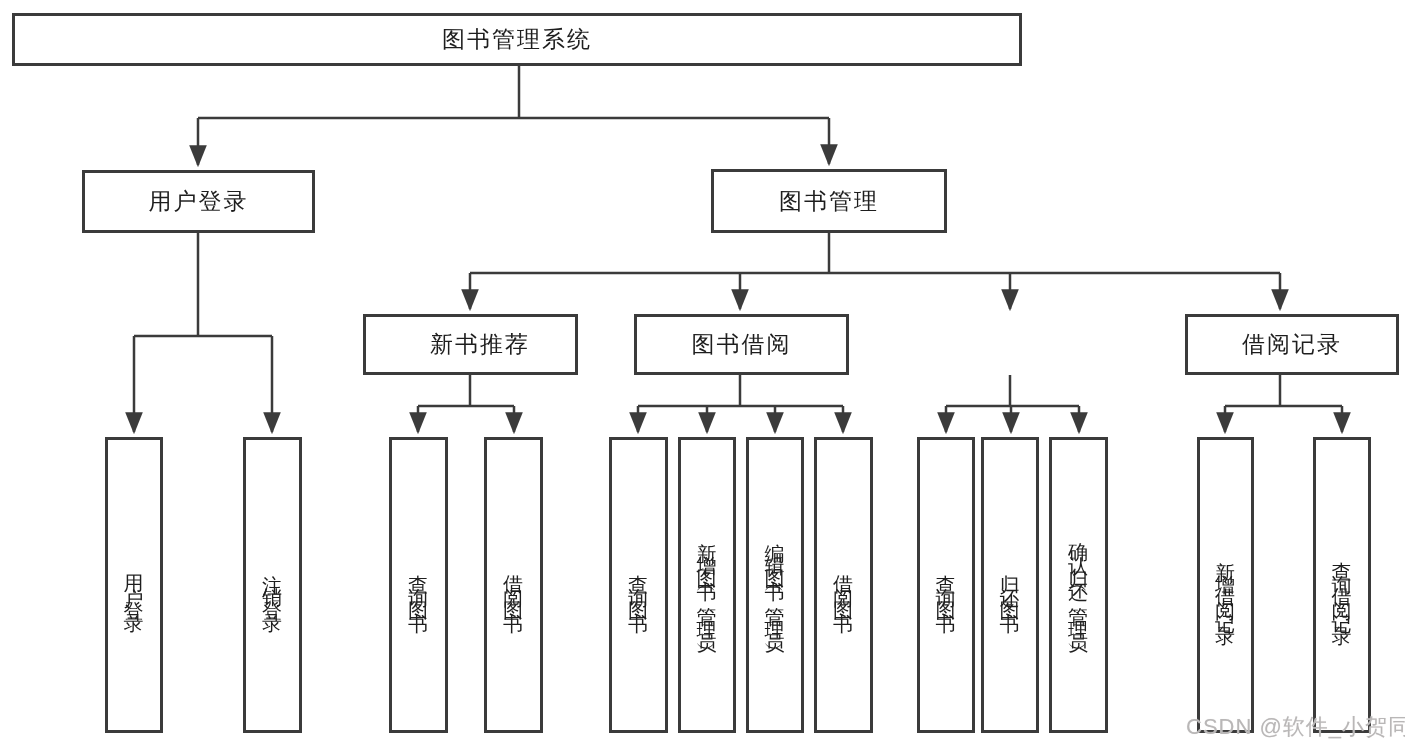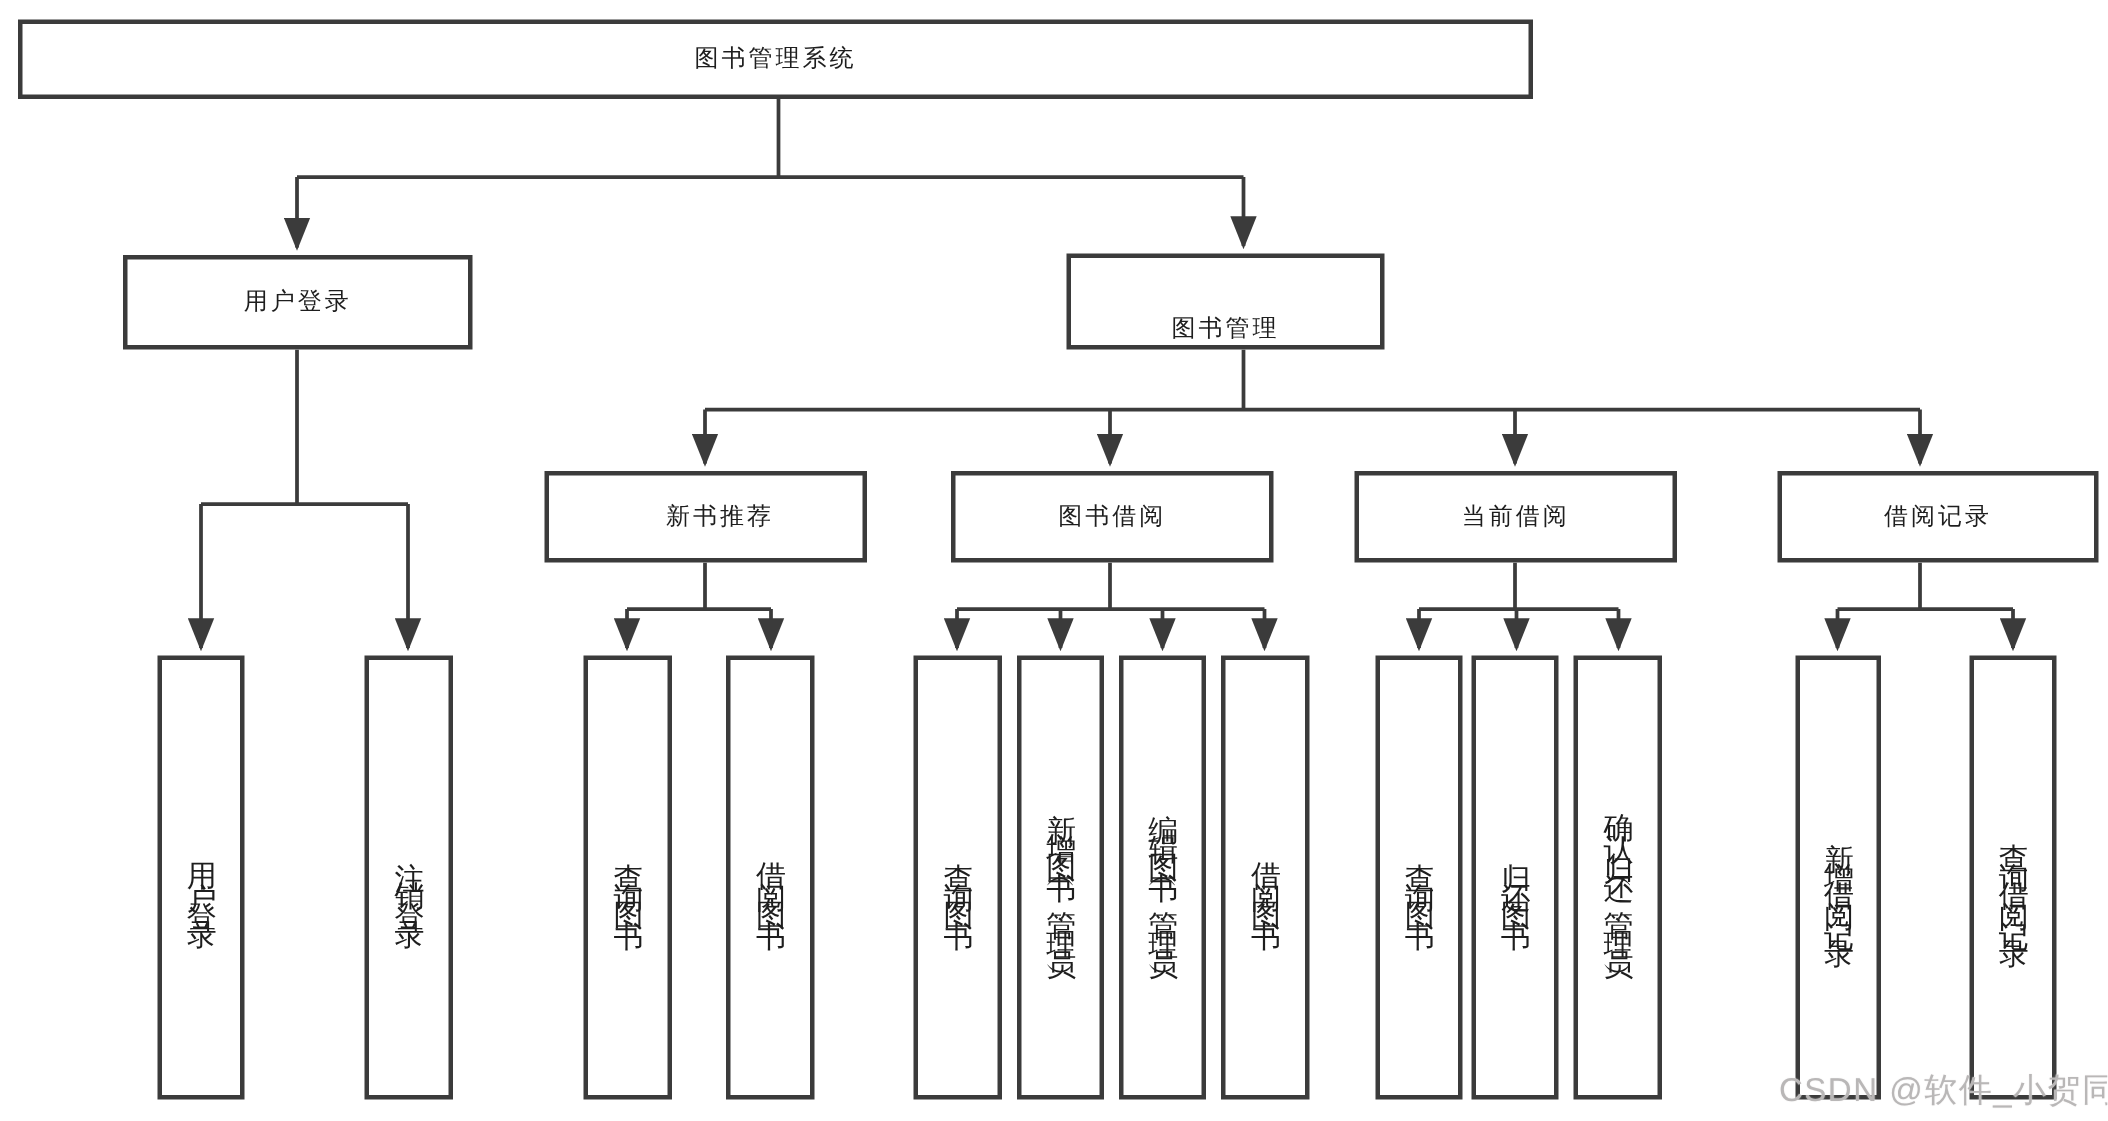--- a/index.html
+++ b/index.html
@@ -20,21 +20,21 @@
     position: absolute;
     box-sizing: border-box;
     border: 3px solid #3b3b3b;
     background: #ffffff;
     display: flex;
     align-items: center;
     justify-content: center;
     color: #1e1e1e;
   }
   .node.h span {
-    font-size: 16px;
+    font-size: 23px;
     letter-spacing: 2px;
     white-space: nowrap;
   }
   .node.v span {
     writing-mode: vertical-rl;
     text-orientation: mixed;
     font-size: 20px;
     letter-spacing: 13px;
     line-height: 1;
     white-space: nowrap;
@@ -105,32 +105,29 @@
     </g>
   </svg>
 
   <div class="node h" style="left:12px; top:13px; width:1010px; height:53px;">
     <span>图书管理系统</span>
   </div>
 
   <div class="node h" style="left:82px; top:170px; width:233px; height:63px;">
     <span>用户登录</span>
   </div>
-  <div class="node h" style="left:711px; top:169px; width:212px; height:64px;align-items:flex-end;">
+  <div class="node h" style="left:711px; top:169px; width:236px; height:64px;">
     <span>图书管理</span>
   </div>
 
   <div class="node h" style="left:363px; top:314px; width:215px; height:61px;padding-left:19px;">
     <span>新书推荐</span>
   </div>
   <div class="node h" style="left:634px; top:314px; width:215px; height:61px;">
     <span>图书借阅</span>
-  </div>
-  <div class="node h" style="left:903px; top:314px; width:215px; height:61px;">
-    <span>当前借阅</span>
   </div>
   <div class="node h" style="left:1173px; top:314px; width:214px; height:61px;margin-left:12px;">
     <span>借阅记录</span>
   </div>
 
   <div class="node v" style="left:105px; top:437px; width:58px; height:296px;">
     <span>用户登录</span>
   </div>
   <div class="node v" style="left:243px; top:437px; width:59px; height:296px;">
     <span>注销登录</span>

